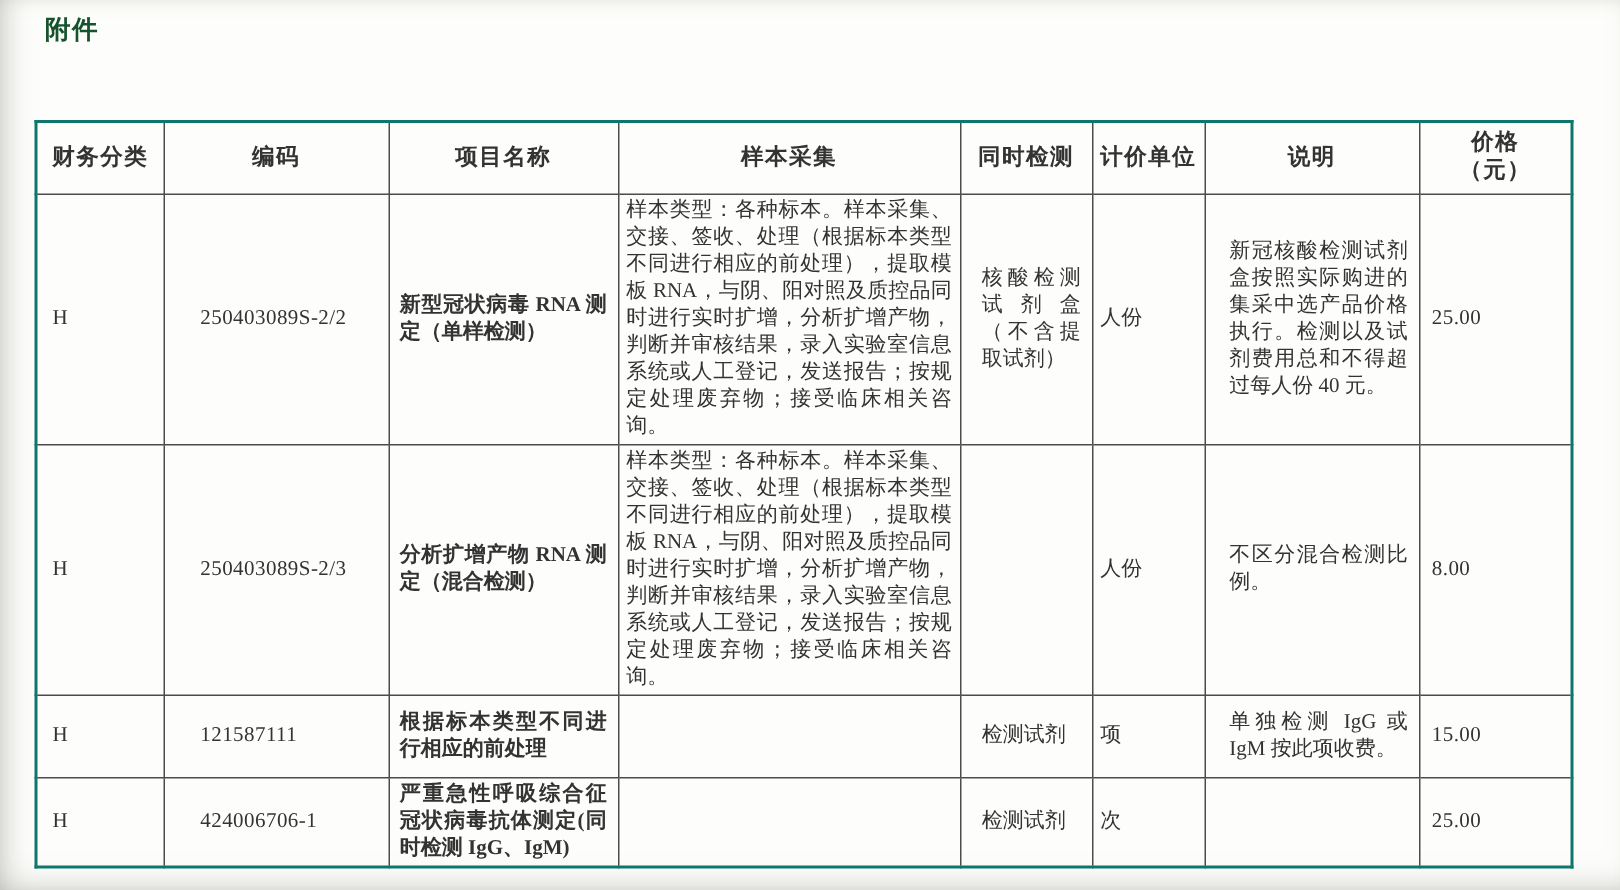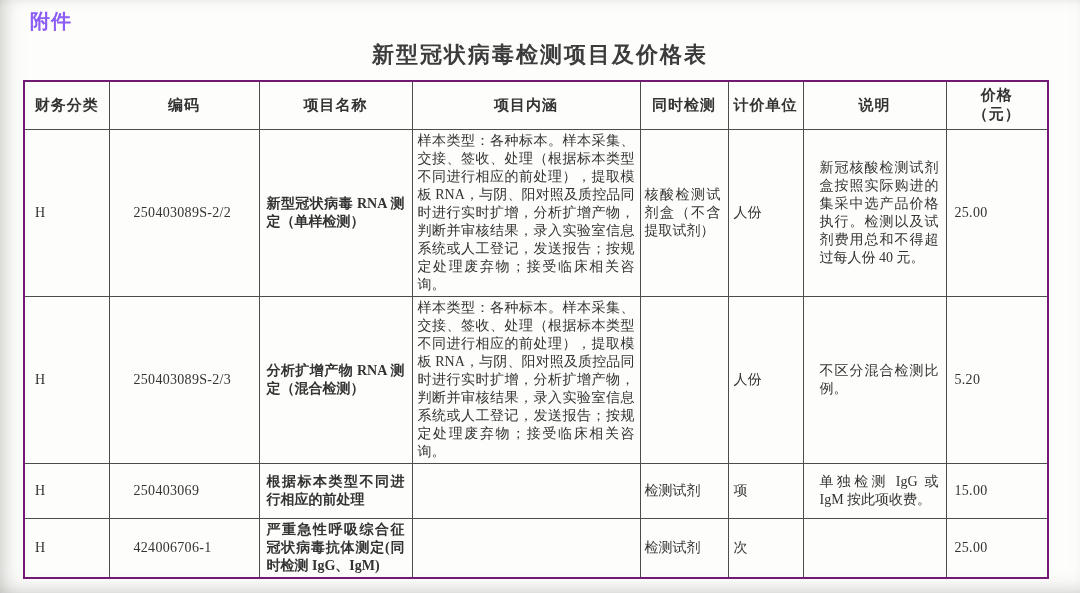--- a/index.html
+++ b/index.html
@@ -14,35 +14,35 @@
     width:1080px;height:593px;
     background:#fdfdfb;
     color:#333;
     box-shadow:
       inset 16px 0 22px -16px rgba(140,140,135,0.55),
       inset 0 -14px 22px -16px rgba(140,140,135,0.50),
       inset 0 8px 14px -12px rgba(150,150,145,0.35);
   }
   .attachment{
     position:absolute;left:30px;top:8px;
-    font-size:20px;font-weight:bold;color:#8b5cf6;
+    font-size:17px;font-weight:bold;color:#14532d;
     letter-spacing:1px;
   }
   .title{
     position:absolute;left:0;top:40px;width:1080px;
     margin:0;text-align:center;
     font-size:22px;font-weight:bold;color:#3c3c3c;
     letter-spacing:2px;
   }
   table.price-table{
     position:absolute;left:23px;top:80px;
     width:1024px;
     border-collapse:collapse;
     table-layout:fixed;
-    border:2px solid #701a75;
+    border:2px solid #0f766e;
     background:transparent;
   }
   .price-table th,.price-table td{
     border:1px solid #4c4c4c;
     vertical-align:middle;
     color:#333;
     overflow:hidden;
   }
   .price-table th{
     font-size:15px;font-weight:bold;
@@ -60,51 +60,50 @@
   tr.hdr{height:48px;}
   tr.r0{height:162px;}
   tr.r1{height:167px;}
   tr.r2{height:55px;}
   tr.r3{height:50px;}
   td.just{text-align:justify;}
   td.c-fin{padding-left:10px;}
   td.c-code{padding-left:24px;letter-spacing:0.3px;margin-top:15px;}
   td.c-name{padding-left:7px;padding-right:7px;font-weight:bold;}
   td.c-content{padding-left:5px;padding-right:5px;}
-  td.c-excl{padding-left:4px;padding-right:7px;}
+  td.c-excl{padding-left:14px;padding-right:7px;}
   td.c-unit{}
   td.c-note{padding-left:16px;padding-right:7px;}
   td.c-price{padding-left:8px;letter-spacing:0.3px;}
 </style>
 </head>
 <body>
 
 <div class="page">
 
   <div class="attachment">附件</div>
 
-  <h1 class="title">新型冠状病毒检测项目及价格表</h1>
 
   <table class="price-table">
     <colgroup>
       <col style="width:85px">
         <col style="width:150px">
         <col style="width:153px">
         <col style="width:228px">
       <col style="width:88px">
         <col style="width:75px">
         <col style="width:143px">
         <col style="width:102px">
     </colgroup>
     <thead>
       <tr class="hdr">
         <th>财务分类</th>
         <th>编码</th>
         <th>项目名称</th>
-        <th>项目内涵</th>
+        <th>样本采集</th>
         <th>同时检测</th>
         <th>计价单位</th>
         <th>说明</th>
         <th>价格
 （元）</th>
       </tr>
     </thead>
     <tbody>
       <tr class="r0">
         <td class="c-fin">H</td>
@@ -117,25 +116,25 @@
         <td class="c-price">25.00</td>
       </tr>
       <tr class="r1">
         <td class="c-fin">H</td>
         <td class="c-code">250403089S-2/3</td>
         <td class="c-name just">分析扩增产物 RNA 测定（混合检测）</td>
         <td class="c-content just">样本类型：各种标本。样本采集、交接、签收、处理（根据标本类型不同进行相应的前处理），提取模板 RNA，与阴、阳对照及质控品同时进行实时扩增，分析扩增产物，判断并审核结果，录入实验室信息系统或人工登记，发送报告；按规定处理废弃物；接受临床相关咨询。</td>
         <td class="c-excl just"></td>
         <td class="c-unit">人份</td>
         <td class="c-note just">不区分混合检测比例。</td>
-        <td class="c-price">5.20</td>
+        <td class="c-price">8.00</td>
       </tr>
       <tr class="r2">
         <td class="c-fin">H</td>
-        <td class="c-code">250403069</td>
+        <td class="c-code">121587111</td>
         <td class="c-name just">根据标本类型不同进行相应的前处理</td>
         <td class="c-content just"></td>
         <td class="c-excl just">检测试剂</td>
         <td class="c-unit">项</td>
         <td class="c-note just">单独检测 IgG 或 IgM 按此项收费。</td>
         <td class="c-price">15.00</td>
       </tr>
       <tr class="r3">
         <td class="c-fin">H</td>
         <td class="c-code">424006706-1</td>

